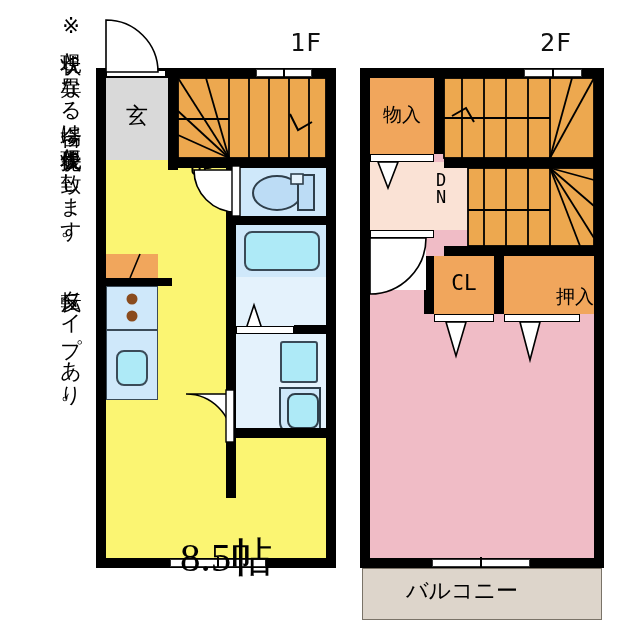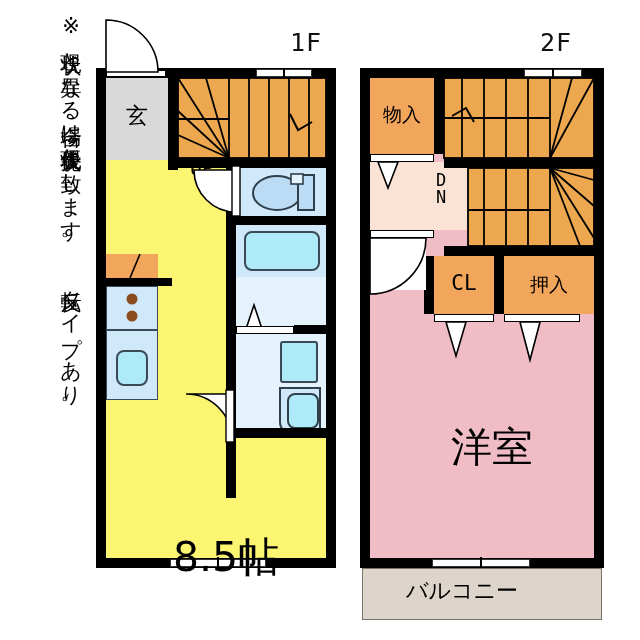--- a/index.html
+++ b/index.html
@@ -171,21 +171,21 @@
     <svg style="left:10px;top:218px;" width="52" height="44">
       <circle cx="26" cy="13" r="5.5" fill="#8a4b1d"></circle>
       <circle cx="26" cy="30" r="5.5" fill="#8a4b1d"></circle>
     </svg>
     <div class="blk fill-water" style="left:10px;top:262px;width:52px;height:70px;border:1px solid #3a4a57;box-sizing:border-box;"></div>
     <div class="fixture fix-r fill-tub" style="left:20px;top:282px;width:32px;height:36px;"></div>
 
     <div class="sash" style="left:74px;top:491px;width:96px;height:8px;"></div>
     <div class="blk thinline" style="left:121px;top:489px;width:2px;height:11px;"></div>
 
-    <div class="roomtext t-big" style="left:40px;top:468px;width:180px;">8.5帖</div>
+    <div class="roomtext t-big" style="left:40px;top:468px;width:180px;font-family:Liberation Serif, serif;">8.5帖</div>
   </div>
 
   <div class="floor-label" style="left:540px;top:28px;">2F</div>
 
   <div class="plan" id="plan2f" style="left:360px;top:68px;width:244px;height:500px;">
 
     <div class="blk wall" style="left:0;top:0;width:244px;height:500px;"></div>
 
     <div class="blk fill-room" style="left:10px;top:10px;width:224px;height:480px;"></div>
 
@@ -241,32 +241,31 @@
     <div class="blk fill-closet" style="left:74px;top:188px;width:60px;height:58px;"></div>
     <div class="roomtext t-cl" style="left:74px;top:204px;width:60px;">CL</div>
     <div class="blk wall" style="left:134px;top:188px;width:10px;height:58px;"></div>
     <div class="blk wall" style="left:64px;top:188px;width:10px;height:58px;"></div>
     <div class="opening" style="position:absolute;left:74px;top:246px;width:60px;height:8px;"></div>
     <svg style="left:74px;top:254px;" width="60" height="36">
       <polygon points="12,0 22,34 32,0" fill="#fff" stroke="#000" stroke-width="1.6"></polygon>
     </svg>
 
     <div class="blk fill-closet" style="left:144px;top:188px;width:90px;height:58px;"></div>
-    <div class="roomtext t-sm" style="left:144px;top:206px;width:90px;">押入</div>
+    <div class="roomtext t-sm" style="left:144px;top:218px;width:90px;text-align:right;">押入</div>
     <div class="opening" style="position:absolute;left:144px;top:246px;width:76px;height:8px;"></div>
     <svg style="left:144px;top:254px;" width="76" height="40">
       <polygon points="16,0 26,38 36,0" fill="#fff" stroke="#000" stroke-width="1.6"></polygon>
     </svg>
 
     <div class="blk fill-white" style="left:10px;top:170px;width:56px;height:52px;"></div>
     <svg style="left:8px;top:168px;" width="62" height="60">
       <path class="door-arc" d="M2,2 L58,2 A56,56 0 0 1 2,58 Z" fill="#fff"></path>
     </svg>
 
-    <div class="roomtext t-big" style="left:42px;top:358px;width:180px;">洋室</div>
 
     <div class="sash" style="left:72px;top:491px;width:98px;height:8px;"></div>
     <div class="blk thinline" style="left:120px;top:489px;width:2px;height:11px;"></div>
   </div>
 
   <div class="plan" style="left:362px;top:568px;width:240px;height:52px;">
     <div class="blk" style="left:0;top:0;width:240px;height:52px;background:#ddd5cb;border:1px solid #7a7368;box-sizing:border-box;"></div>
     <div class="roomtext t-mid" style="left:0;top:11px;width:200px;">バルコニー</div>
   </div>
 

